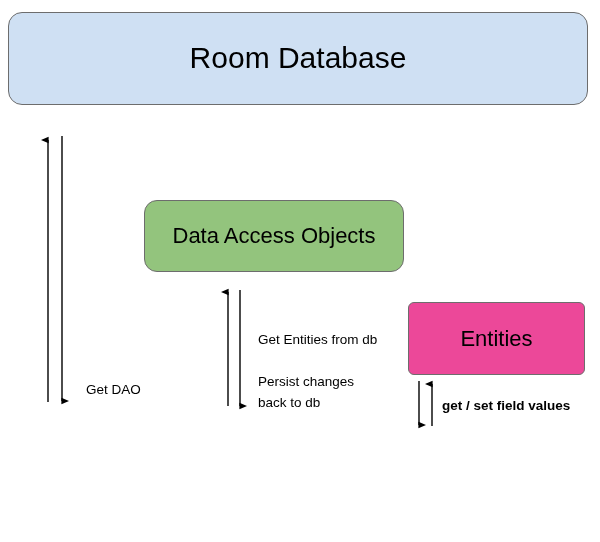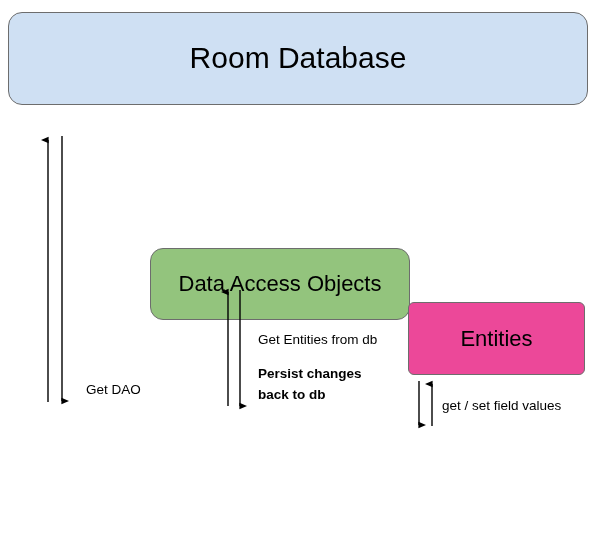--- a/index.html
+++ b/index.html
@@ -34,28 +34,27 @@
   .node-room {
     left: 8px;
     top: 12px;
     width: 580px;
     height: 93px;
     background: #cfe0f3;
     font-size: 30px;
     border-radius: 14px;
   }
   .node-dao {
-    left: 150px;
+    left: 144px;
     top: 200px;
     width: 260px;
     height: 72px;
     background: #93c47d;
     font-size: 22px;
     border-radius: 13px;
-    margin-top: 48px;
   }
   .node-entities {
     left: 408px;
     top: 302px;
     width: 177px;
     height: 73px;
     background: #ec4899;
     font-size: 22px;
     border-radius: 6px;
   }
@@ -87,22 +86,22 @@
   .edge-label {
     position: absolute;
     color: #000000;
     font-size: 13.5px;
     line-height: 1.55;
     white-space: pre-line;
     text-align: left;
   }
   .lbl-getdao   { left: 86px;  top: 380px; }
   .lbl-getent   { left: 258px; top: 314px; margin-top: 16px; }
-  .lbl-persist  { left: 258px; top: 364px; font-weight: bold; }
-  .lbl-getset   { left: 442px; top: 396px; }
+  .lbl-persist  { left: 258px; top: 372px; }
+  .lbl-getset   { left: 442px; top: 396px; font-weight: bold; }
 </style>
 </head>
 <body>
 
 <div id="diagram">
 
   <div class="node node-room">
     <span>Room Database</span>
   </div>
 

